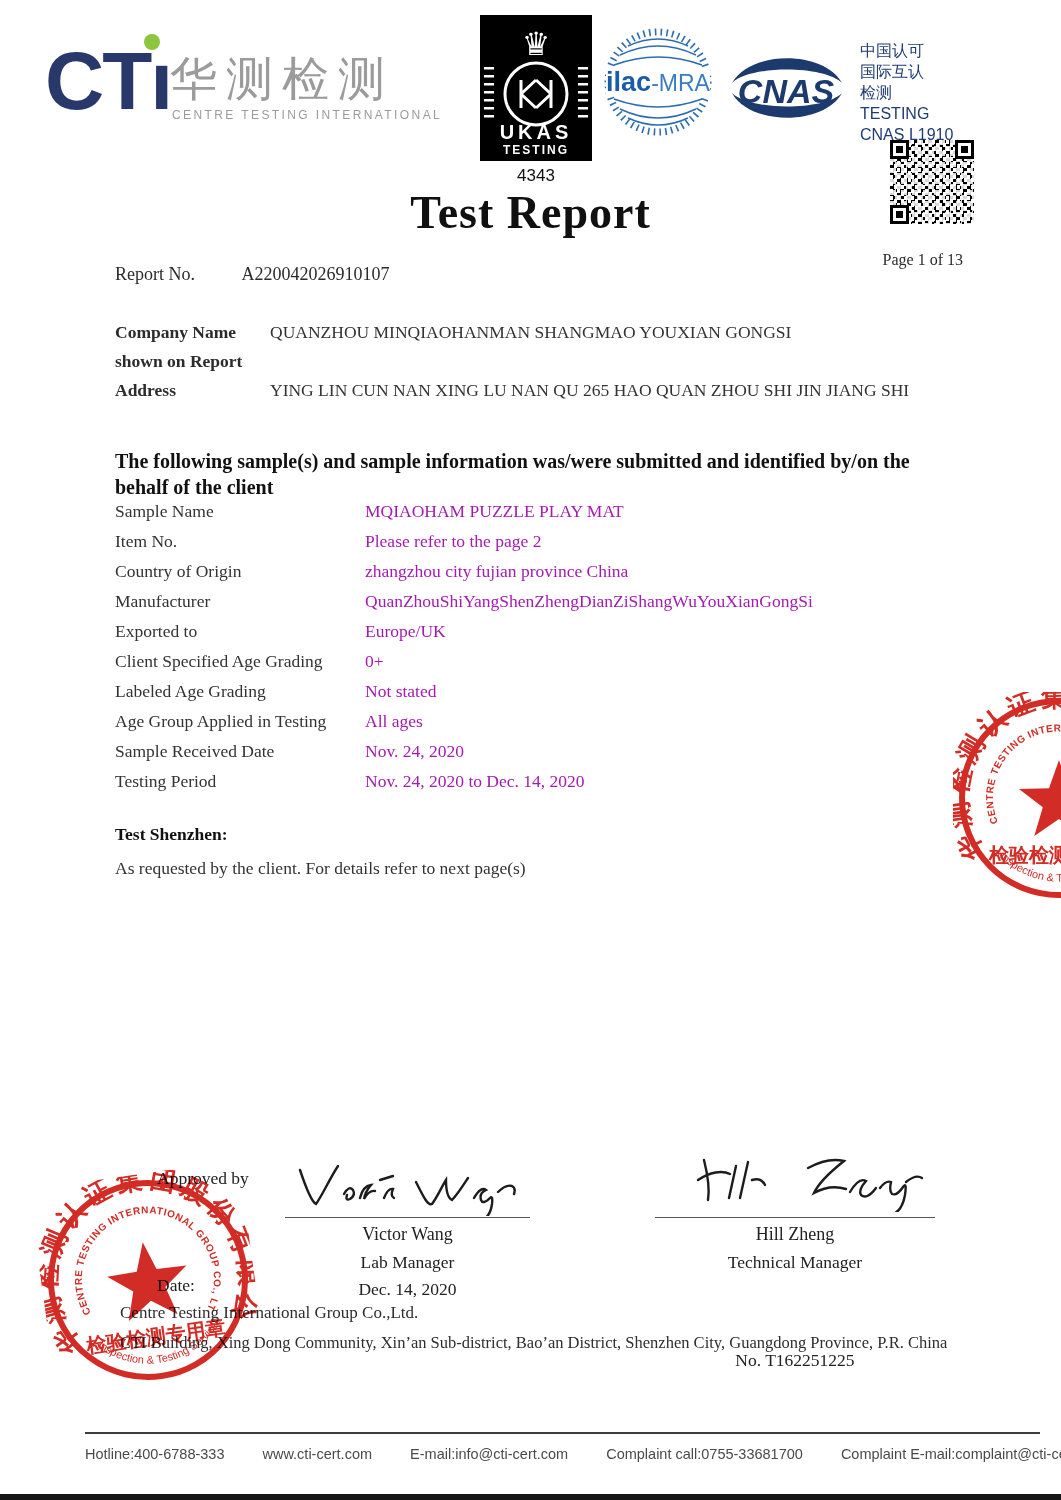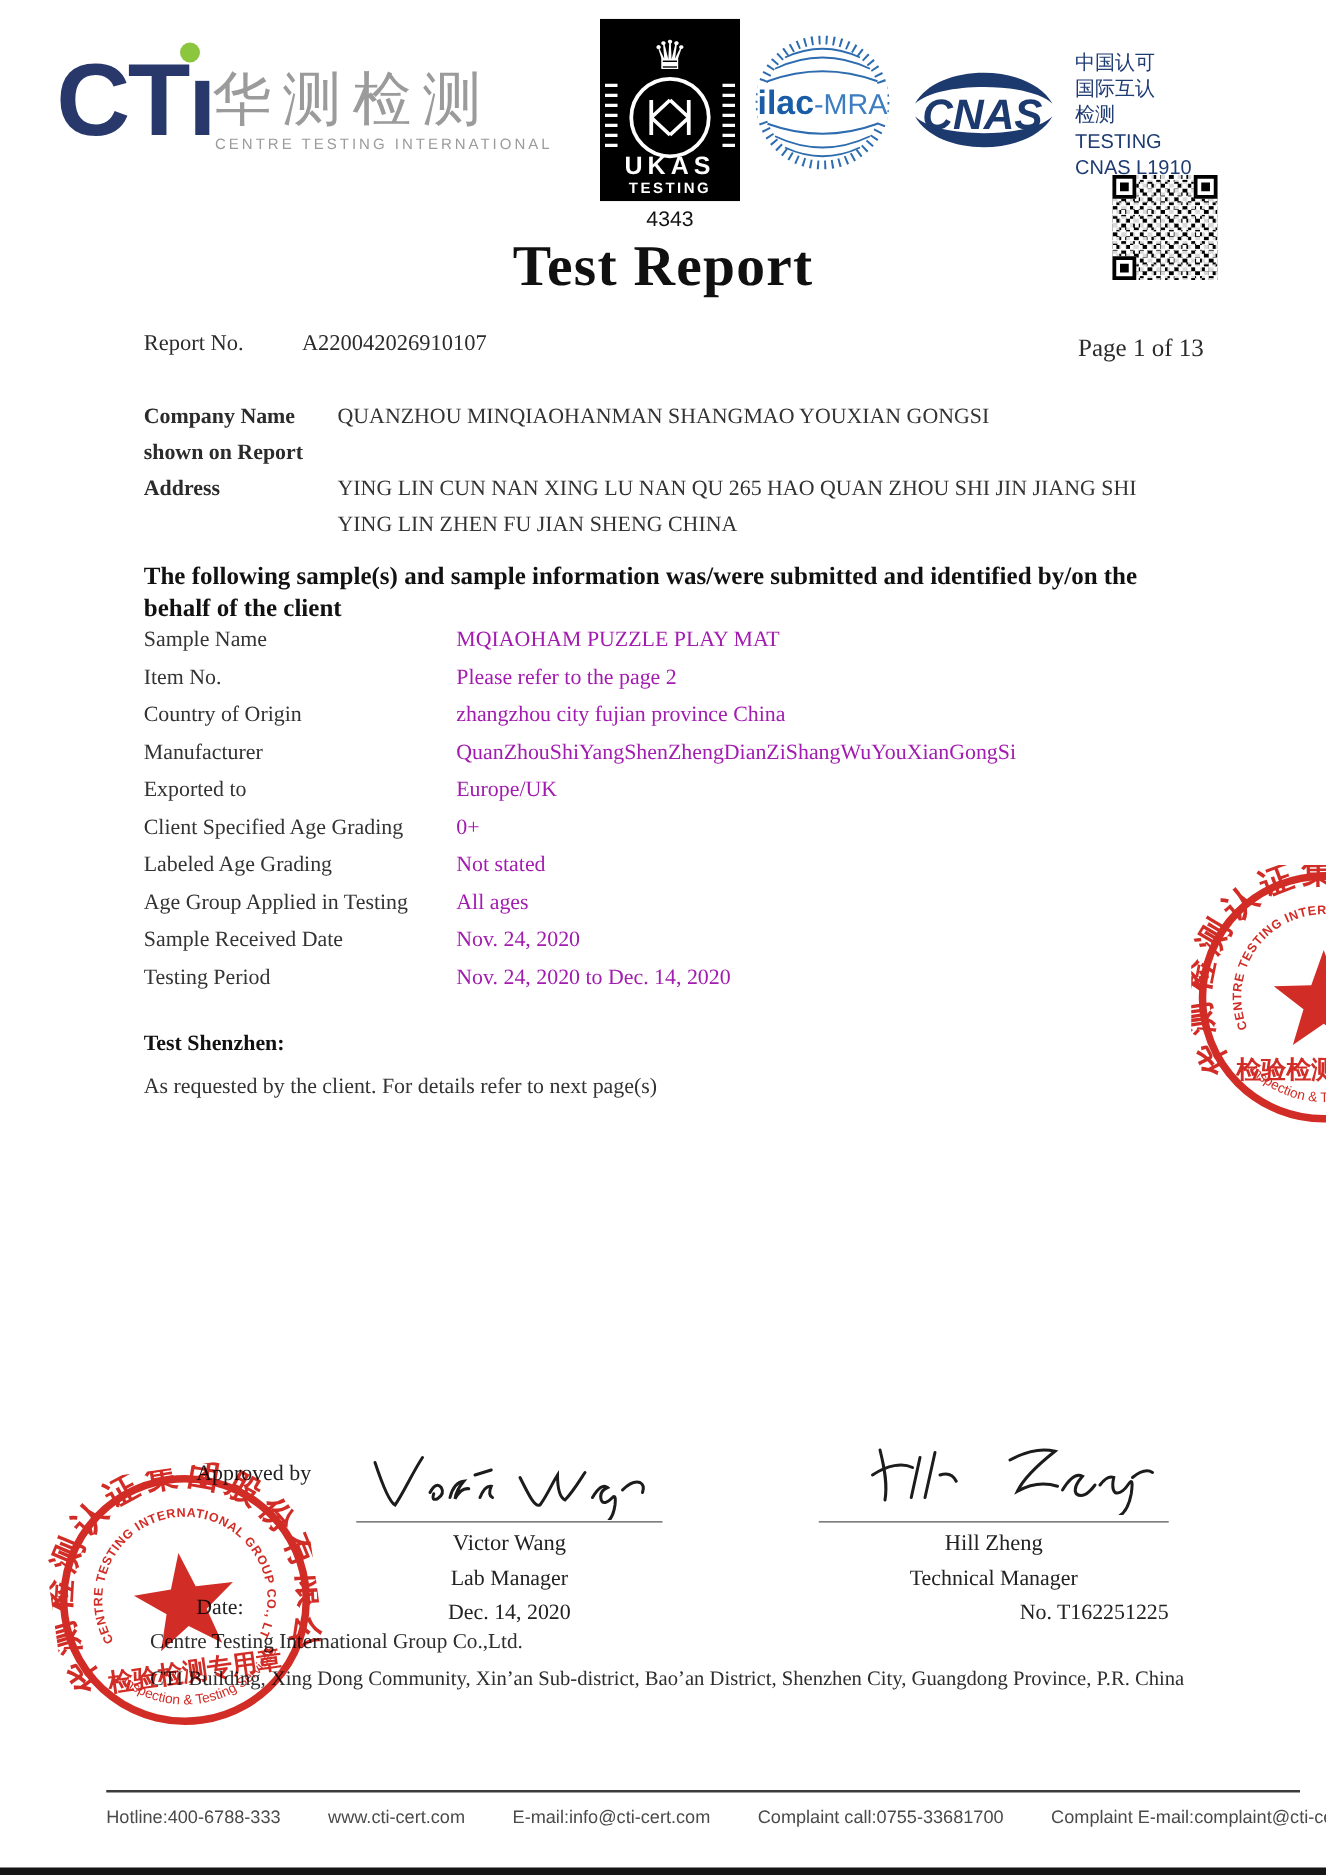--- a/index.html
+++ b/index.html
@@ -29,21 +29,21 @@
   .qr-finder{position:absolute;width:19px;height:19px;border:3px solid #000;background:#fff;box-sizing:border-box;}
   .qr-finder::after{content:'';position:absolute;inset:3px;background:#000;}
   .qr-f1{left:0;top:0;} .qr-f2{right:0;top:0;} .qr-f3{left:0;bottom:0;}
 
   
   .doc-title{position:absolute;left:0;top:186px;width:1061px;text-align:center;
              font-size:46px;font-weight:bold;color:#101010;letter-spacing:1px;}
   .meta-row{position:absolute;left:115px;top:264px;width:850px;font-size:18px;}
   .meta-label{display:inline-block;}
   .meta-no{display:inline-block;margin-left:42px;}
-  .page-no{position:absolute;right:98px;top:268px;font-size:20px;}
+  .page-no{position:absolute;right:98px;top:251px;font-size:16px;}
 
   
   .company{position:absolute;left:115px;top:318px;width:860px;font-size:17.5px;line-height:29px;}
   .company .row{display:flex;}
   .company .lbl{width:155px;font-weight:bold;flex:none;}
   .company .val{flex:1;color:#333;}
 
   
   .intro{position:absolute;left:115px;top:448px;width:848px;font-weight:bold;
          font-size:20px;line-height:26px;color:#111;}
@@ -66,21 +66,21 @@
   .sig-right-svg{left:688px;top:1150px;}
   .sig-line{position:absolute;border-top:1px solid #555;height:0;}
   .sig-line-left{left:285px;top:1217px;width:245px;}
   .sig-line-right{left:655px;top:1217px;width:280px;}
   .sig-name{position:absolute;font-size:18px;color:#222;text-align:center;}
   .sig-l-name{left:285px;top:1224px;width:245px;}
   .sig-l-title{left:285px;top:1252px;width:245px;font-size:17.5px;}
   .sig-l-date{left:285px;top:1279px;width:245px;font-size:17.5px;}
   .sig-r-name{left:655px;top:1224px;width:280px;}
   .sig-r-title{left:655px;top:1252px;width:280px;font-size:17.5px;}
-  .sig-r-no{left:655px;top:1279px;width:280px;text-align:right;padding-right:6px;font-size:17.5px;}
+  .sig-r-no{left:655px;top:1350px;width:280px;padding-right:6px;font-size:17.5px;}
 
   
   .cf-name{position:absolute;left:120px;top:1303px;font-size:17px;color:#2e2e2e;}
   .cf-addr{position:absolute;left:120px;top:1333px;width:850px;font-size:16.5px;color:#2e2e2e;}
 
   
   .stamp{position:absolute;mix-blend-mode:multiply;opacity:.95;}
   .stamp-left{left:42px;top:1174px;transform:rotate(-8deg);}
   .stamp-right{left:953px;top:692px;}
 
@@ -173,24 +173,20 @@
       <span class="lbl">Company Name</span>
       <span class="val">QUANZHOU MINQIAOHANMAN SHANGMAO YOUXIAN GONGSI</span>
     </div>
     <div class="row">
       <span class="lbl">shown on Report</span>
     </div>
     <div class="row">
       <span class="lbl">Address</span>
       <span class="val">YING LIN CUN NAN XING LU NAN QU 265 HAO QUAN ZHOU SHI JIN JIANG SHI</span>
     </div>
-    <div class="row">
-      <span class="lbl"></span>
-      <span class="val">YING LIN ZHEN FU JIAN SHENG CHINA</span>
-    </div>
   </div>
 
   <div class="intro">The following sample(s) and sample information was/were submitted and identified by/on the behalf of the client</div>
 
   <div class="fields">
     <div class="frow">
       <span class="flbl">Sample Name</span>
       <span class="fval">MQIAOHAM PUZZLE PLAY MAT</span>
     </div>
     <div class="frow">

